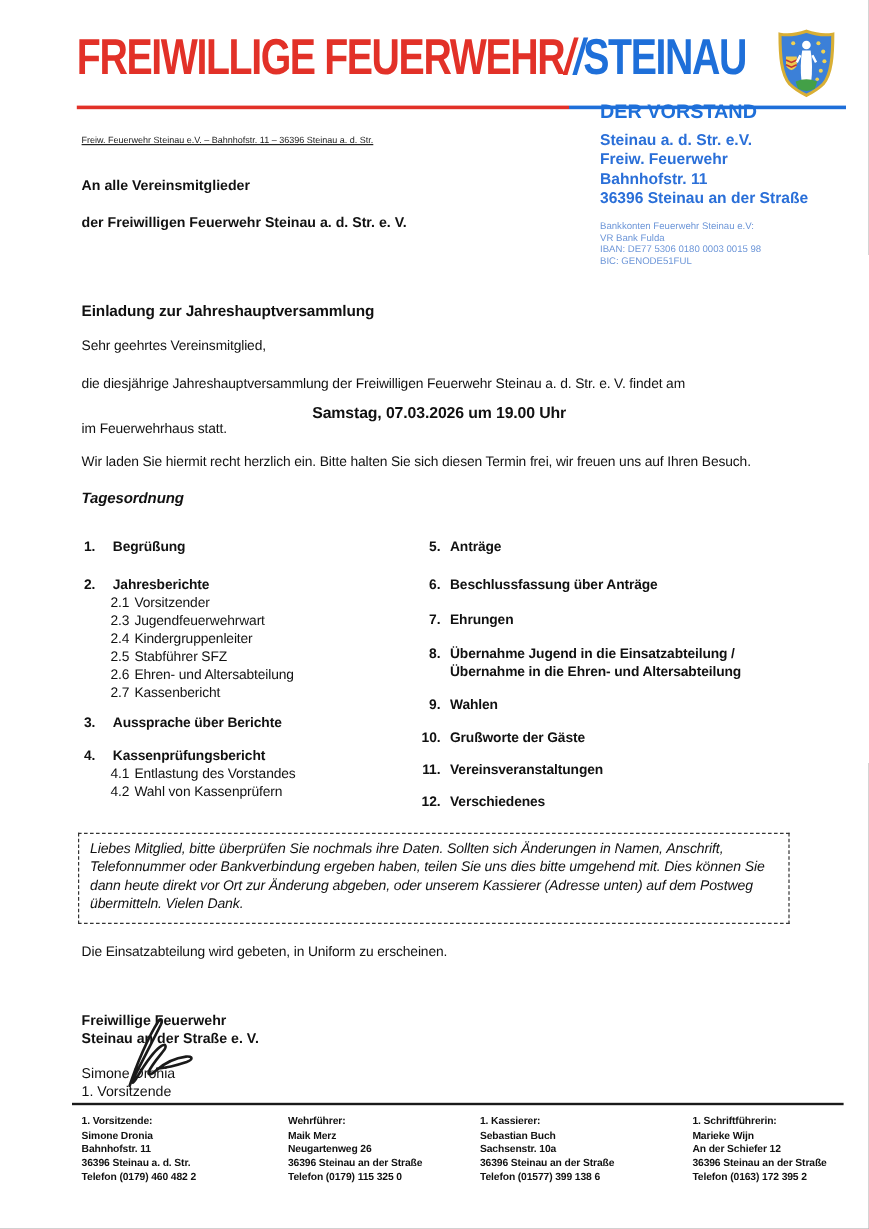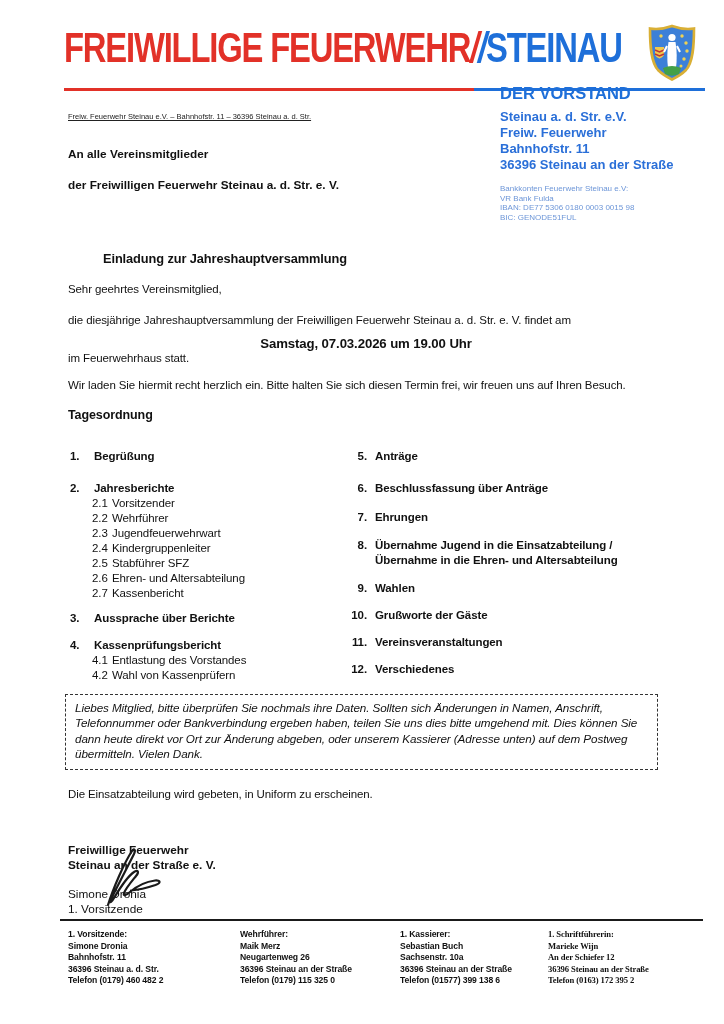--- a/index.html
+++ b/index.html
@@ -25,26 +25,26 @@
   .bank{margin-top:11px;color:#6d96d8;font-size:8px;line-height:9.6px;}
   .date-line{margin-top:15px;color:#111;font-size:12.5px;line-height:15px;}
 
   
   #sender{left:68px;top:112px;font-size:7.5px;text-decoration:underline;color:#222;}
   #recipient{left:68px;top:147px;font-size:11.8px;font-weight:bold;line-height:15px;}
   #recipient .r2{margin-top:16px;}
 
   
   #body{left:68px;top:251px;width:596px;font-size:11.5px;line-height:15px;letter-spacing:-0.1px;}
-  .subject{font-weight:bold;font-size:12.8px;margin-left:35px;}
+  .subject{font-weight:bold;font-size:12.8px;}
   .salutation{margin-top:16px;}
   .intro{margin-top:16px;}
   .event{margin-top:8px;text-align:center;font-weight:bold;font-size:13.2px;}
   .invitation{margin-top:12px;}
-  .agenda-heading{margin-top:15px;font-weight:bold;font-size:12.5px;}
+  .agenda-heading{margin-top:15px;font-weight:bold;font-style:italic;font-size:12.5px;}
 
   
   .agenda-col{font-size:11.5px;line-height:15px;font-weight:bold;letter-spacing:-0.1px;}
   #agenda-left{left:70px;top:449px;width:265px;}
   #agenda-right{left:343px;top:449px;width:322px;}
   .ag-item{display:flex;}
   .ag-num{flex:0 0 24px;}
   #agenda-right .ag-num{text-align:right;margin-right:8px;}
   .ag-sub{display:flex;font-weight:normal;margin-left:22px;}
   .ag-sub .ag-subnum{flex:0 0 20px;}
@@ -60,21 +60,21 @@
 
   
   #signature{left:68px;top:843px;font-size:11.8px;line-height:15px;}
   #signature .org{font-weight:bold;}
   #signature .name{margin-top:14px;}
   #sig-svg{left:80px;top:845px;}
 
   
   #footer-rule{left:60px;top:919px;width:643px;height:2px;background:#1a1a1a;}
   .fcol{top:929px;font-size:8.6px;font-weight:bold;line-height:11.6px;letter-spacing:-0.1px;}
-  #fcol0{left:68px;} #fcol1{left:240px;} #fcol2{left:400px;} #fcol3{left:548px;font-family:Liberation Serif, serif;}
+  #fcol0{left:68px;} #fcol1{left:240px;} #fcol2{left:400px;} #fcol3{left:577px;}
 </style>
 </head>
 <body>
 
 <div class="page">
 
   <div class="abs" id="logo">
     <span class="logo-inner">
       <span class="logo-red">FREIWILLIGE FEUERWEHR</span><span class="logo-red logo-slash">/</span><span class="logo-blue logo-slash">/</span><span class="logo-blue">STEINAU</span>
     </span>
@@ -137,24 +137,20 @@
     </div>
     <div class="ag-item gap17">
       <span class="ag-num">2.</span>
       <span>Jahresberichte</span>
     </div>
     <div class="ag-sub">
         <span class="ag-subnum">2.1</span>
         <span>Vorsitzender</span>
       </div>
     <div class="ag-sub">
-        <span class="ag-subnum">2.2</span>
-        <span>Wehrführer</span>
-      </div>
-    <div class="ag-sub">
         <span class="ag-subnum">2.3</span>
         <span>Jugendfeuerwehrwart</span>
       </div>
     <div class="ag-sub">
         <span class="ag-subnum">2.4</span>
         <span>Kindergruppenleiter</span>
       </div>
     <div class="ag-sub">
         <span class="ag-subnum">2.5</span>
         <span>Stabführer SFZ</span>

